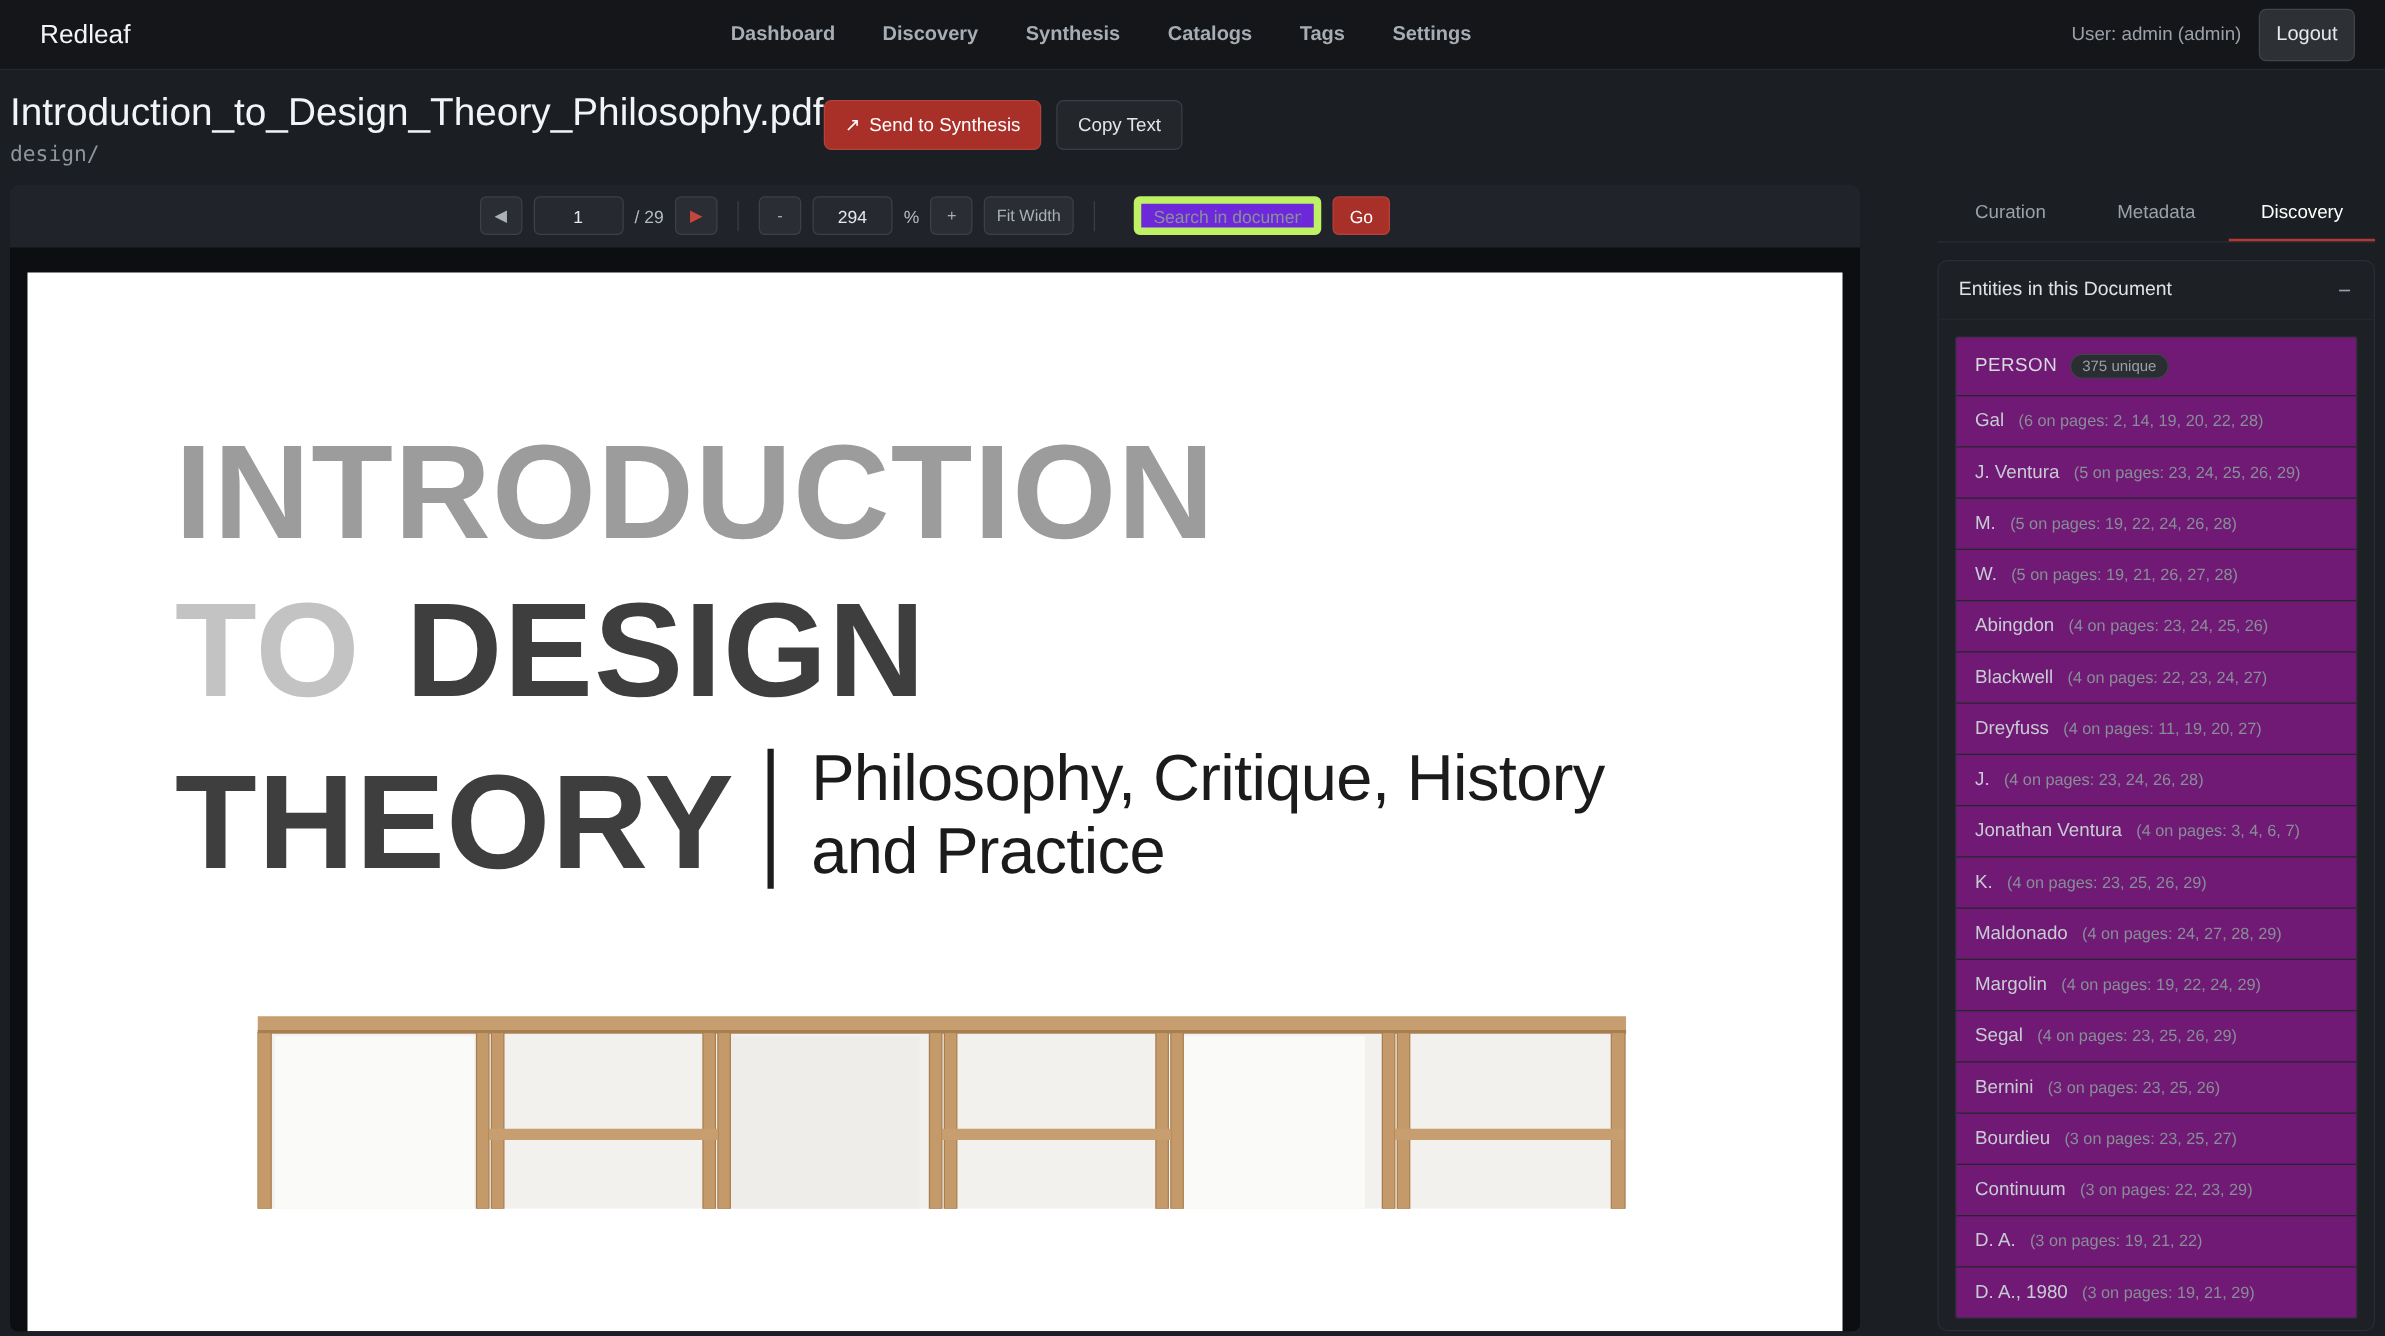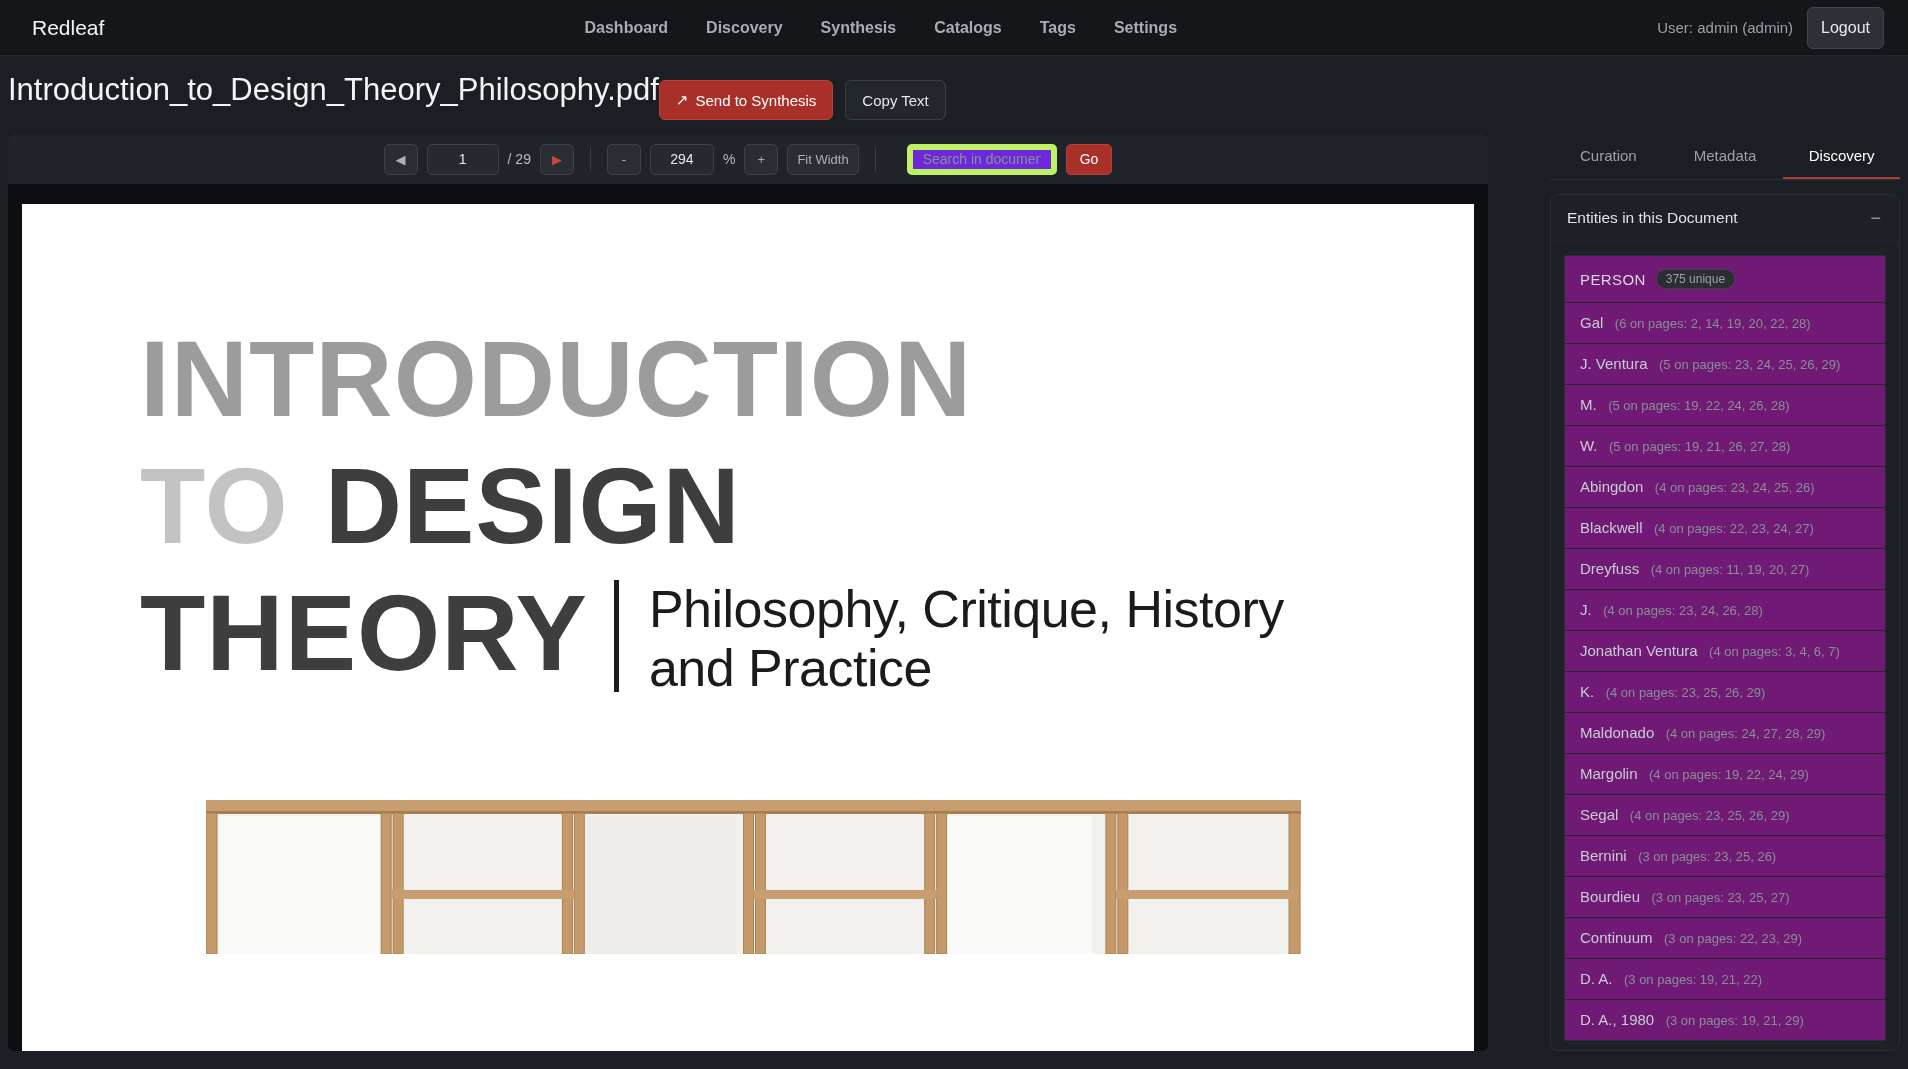--- a/index.html
+++ b/index.html
@@ -101,21 +101,21 @@
   }
   .pdf-page{
     width:1452px;height:1200px;background:#ffffff;flex:none;
     padding:122px 0 0 118px;position:relative;
   }
   .cover-line{font-weight:700;font-size:107px;line-height:1.0;letter-spacing:1px;}
   .c-gray{color:#9c9c9c;}
   .c-light{color:#c3c3c3;}
   .c-dark{color:#3e3e3e;}
   .cover-row2{display:flex;gap:36px;margin-top:20px;}
-  .cover-row3{display:flex;align-items:flex-start;margin-top:20px;}
+  .cover-row3{display:flex;align-items:flex-end;margin-top:20px;}
   .cover-bar{width:5px;height:112px;background:#1c1c1c;margin:0 30px 0 26px;flex:none;}
   .cover-sub{font-size:52px;color:#1b1b1b;line-height:1.13;font-weight:500;letter-spacing:-0.5px;}
   .shelf{margin:96px 0 0 66px;display:block;}
 
   
   .sidebar{width:398px;flex:none;display:flex;flex-direction:column;padding-left:48px;}
   .tabbar{display:flex;border-bottom:1px solid #2a2d33;height:46px;flex:none;}
   .tab{
     flex:1;display:flex;align-items:center;justify-content:center;
     font-size:15px;color:#9aa1a9;cursor:pointer;border-bottom:2px solid transparent;
@@ -166,20 +166,21 @@
       <a class="nav-item">Tags</a>
       <a class="nav-item">Settings</a>
     </nav>
   <span class="nav-user">User: admin (admin)</span>
   <button class="logout-btn">Logout</button>
 </div>
 
 <div class="doc-header">
   <div>
     <div class="doc-title">Introduction_to_Design_Theory_Philosophy.pdf</div>
+    <div class="doc-path">design/</div>
   </div>
   <div class="header-actions">
     <button class="btn-red">
       <span>↗</span>
       <span>Send to Synthesis</span>
     </button>
     <button class="btn-dark">Copy Text</button>
   </div>
 </div>
 

